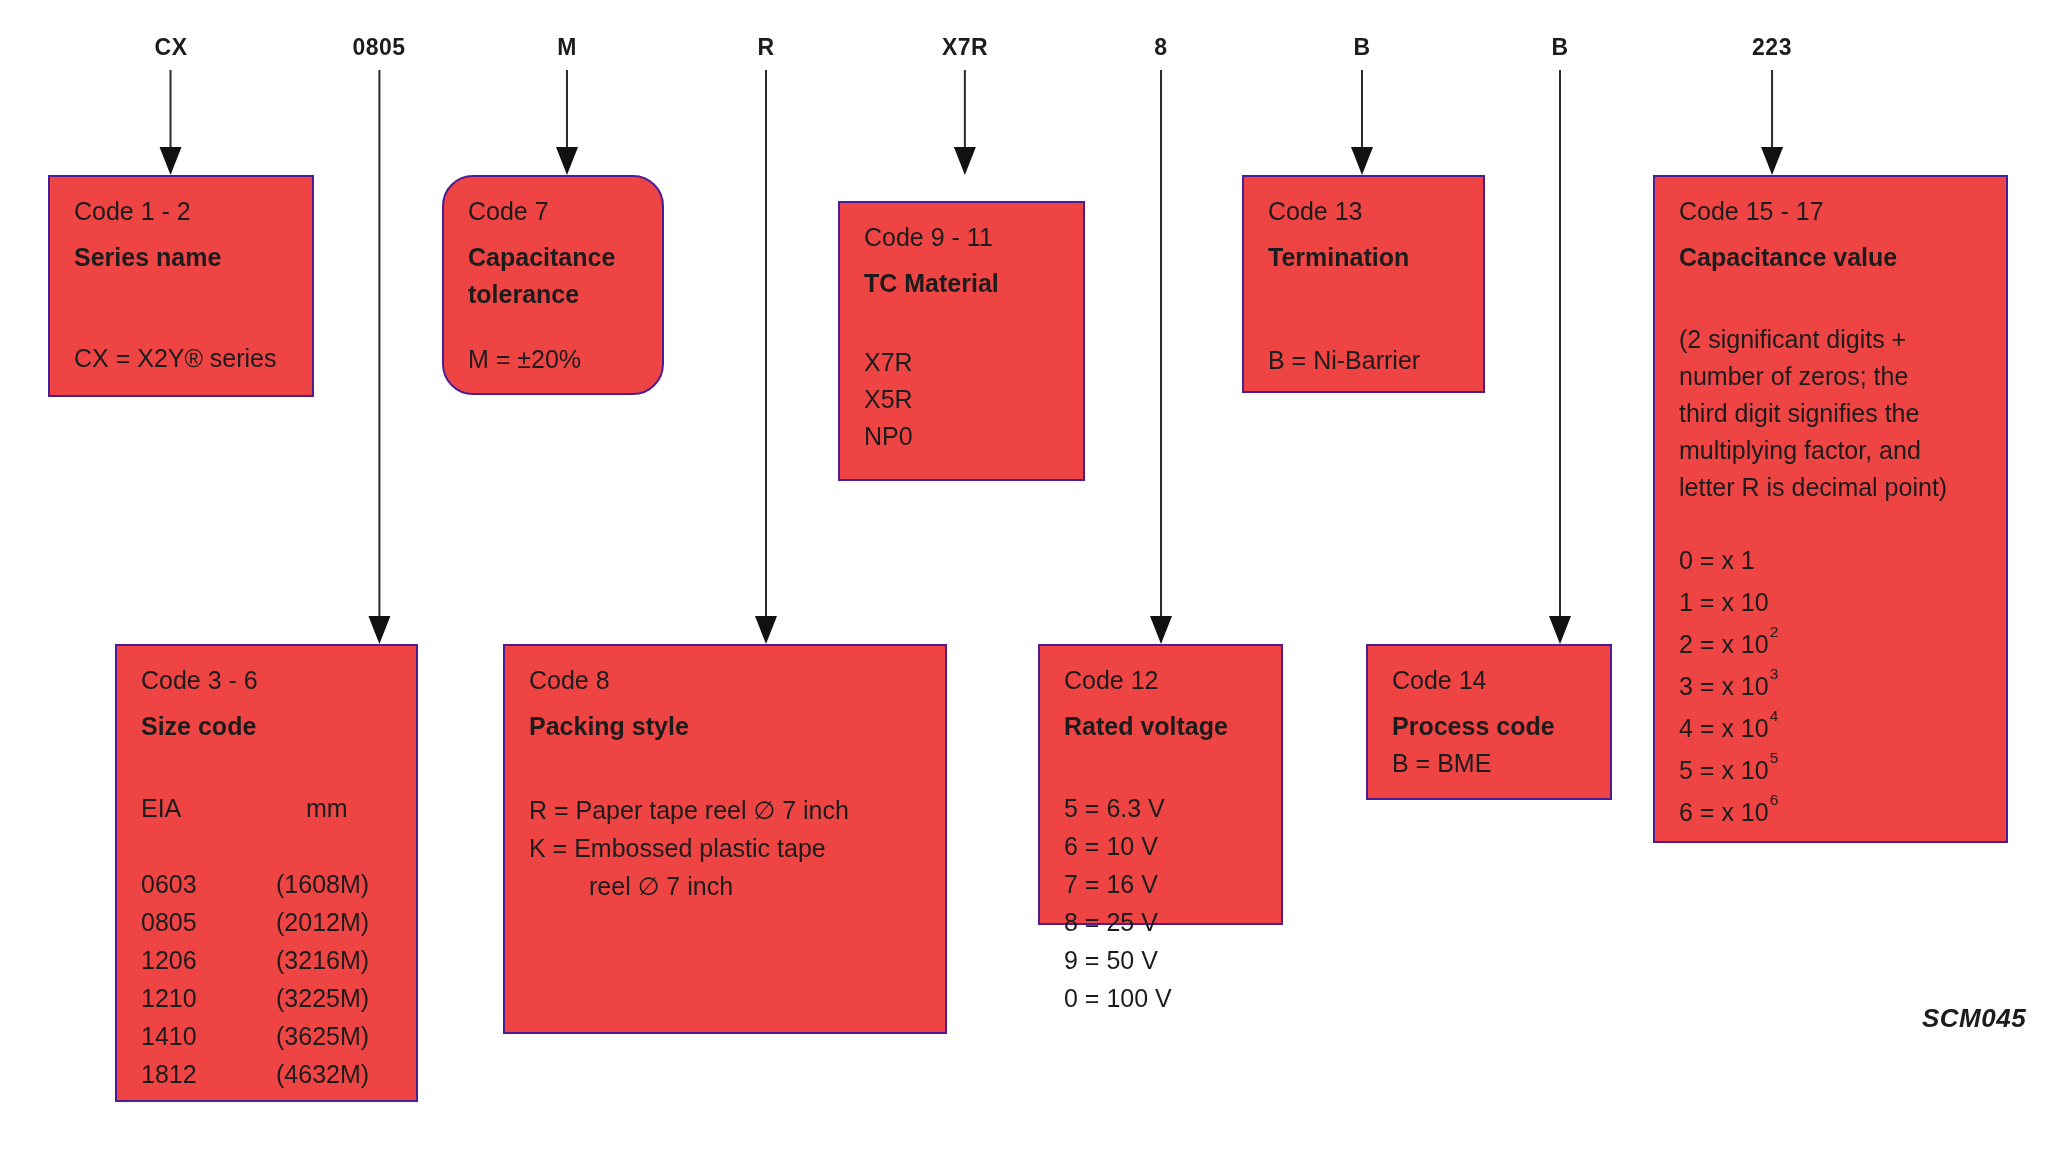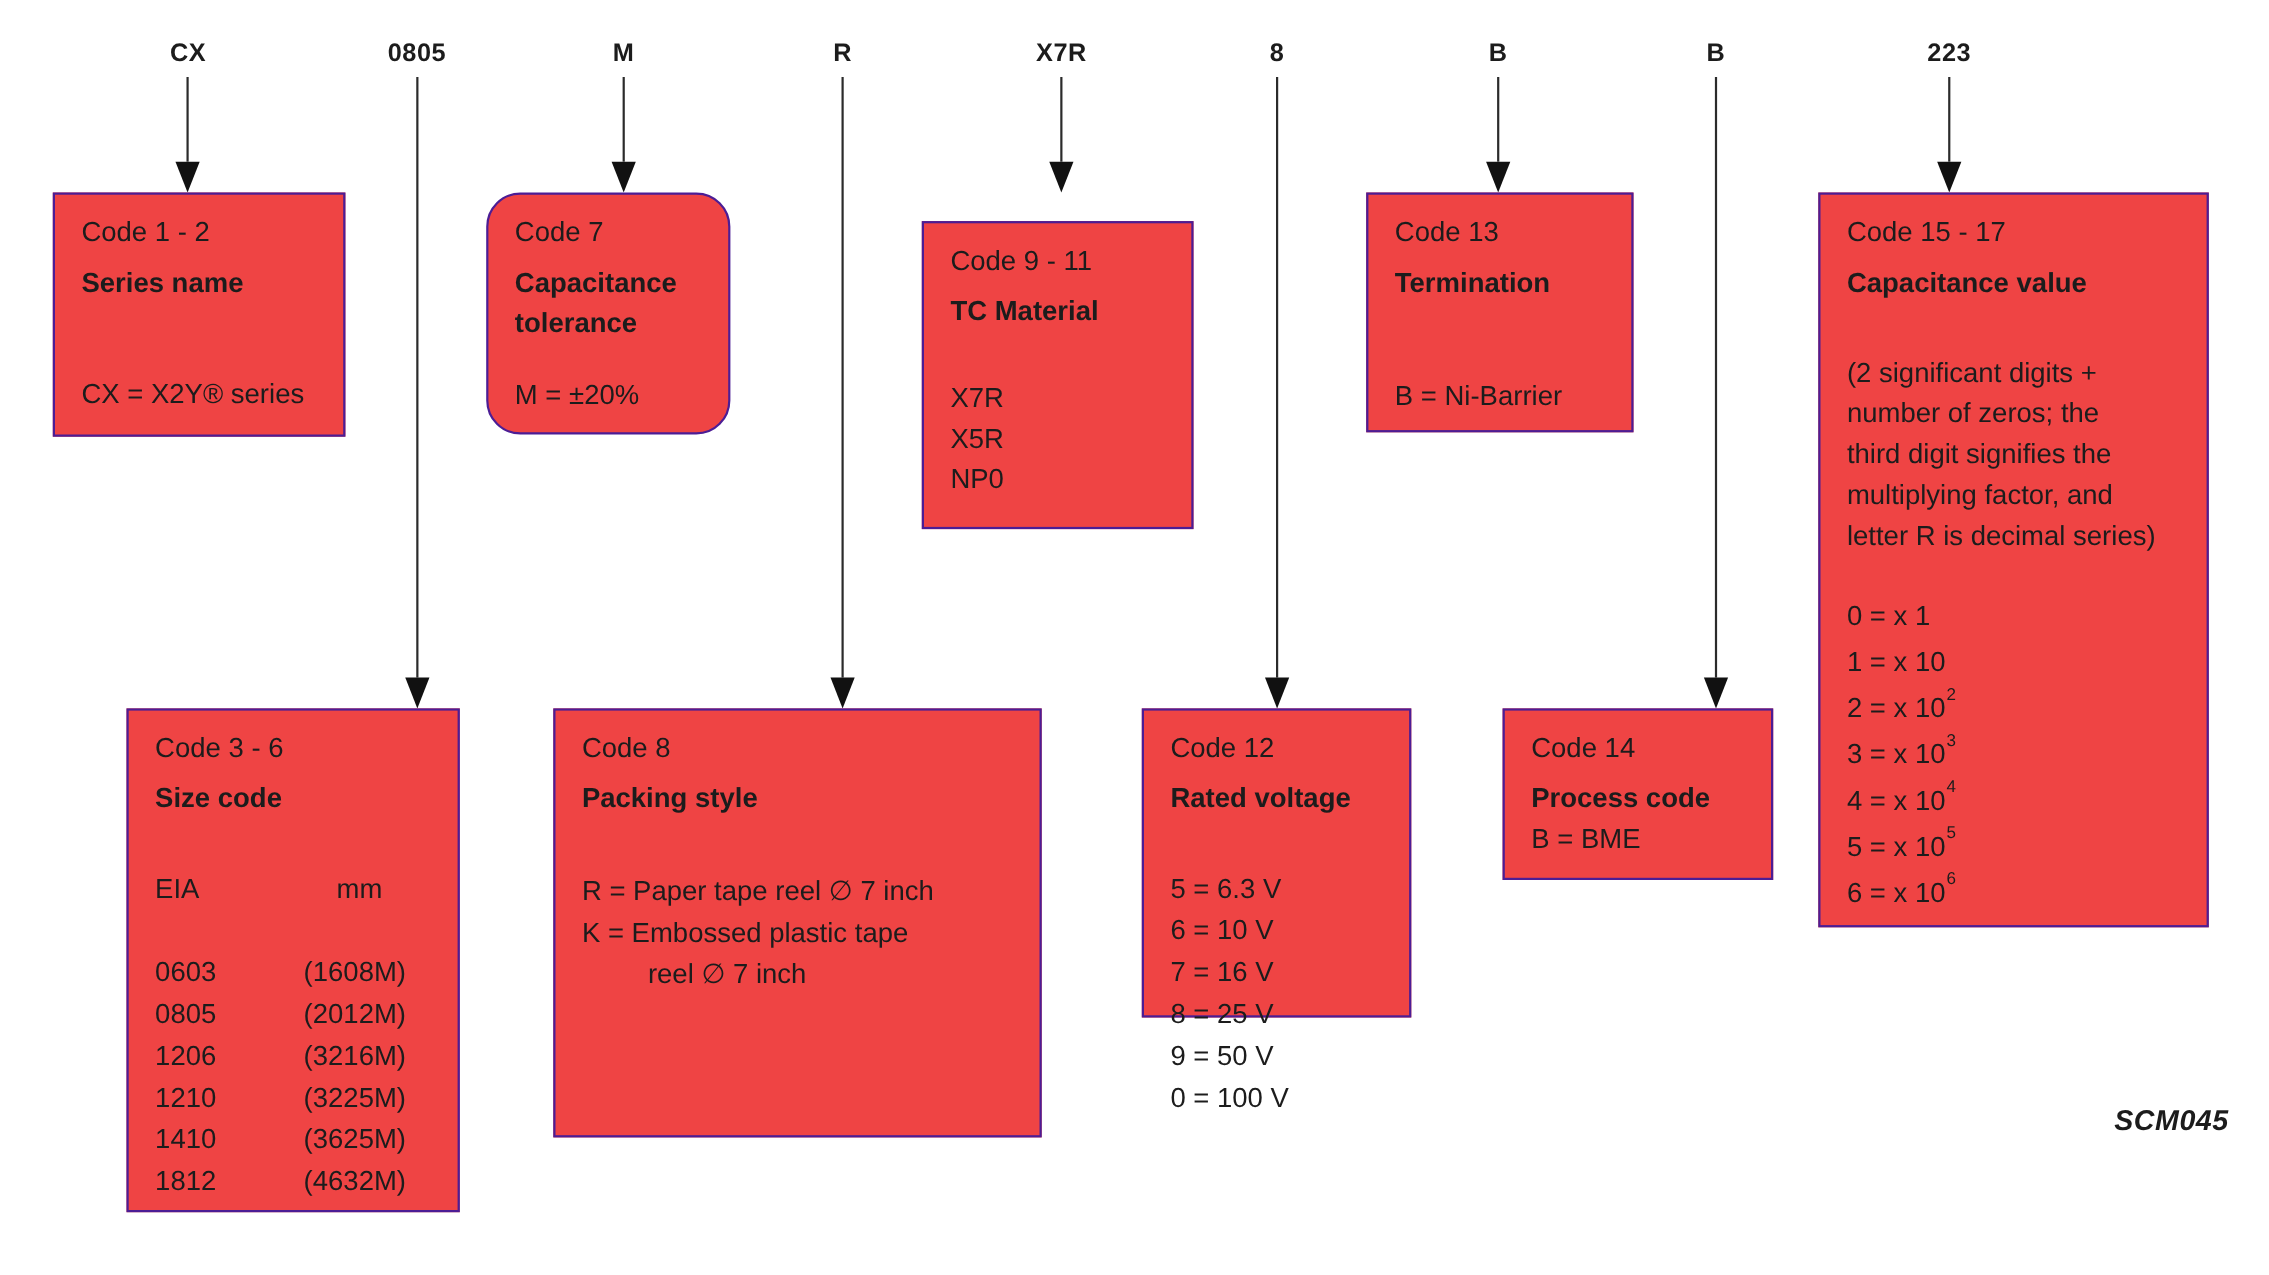--- a/index.html
+++ b/index.html
@@ -123,21 +123,21 @@
 </div>
 
 <div class="box lh37" style="left:1653px;top:175px;width:355px;height:668px;">
   <div class="code">Code 15 - 17</div>
   <div class="title">Capacitance value</div>
   <div class="values" style="margin-top:45px;">
     <div class="vline">(2 significant digits +</div>
     <div class="vline">number of zeros; the</div>
     <div class="vline">third digit signifies the</div>
     <div class="vline">multiplying factor, and</div>
-    <div class="vline">letter R is decimal series)</div>
+    <div class="vline">letter R is decimal point)</div>
   </div>
   <div class="values mult" style="margin-top:33px;">
     <div class="vline"><span>0 = x 1</span><sup class="exp"></sup></div>
     <div class="vline"><span>1 = x 10</span><sup class="exp"></sup></div>
     <div class="vline"><span>2 = x 10</span><sup class="exp">2</sup></div>
     <div class="vline"><span>3 = x 10</span><sup class="exp">3</sup></div>
     <div class="vline"><span>4 = x 10</span><sup class="exp">4</sup></div>
     <div class="vline"><span>5 = x 10</span><sup class="exp">5</sup></div>
     <div class="vline"><span>6 = x 10</span><sup class="exp">6</sup></div>
   </div>

